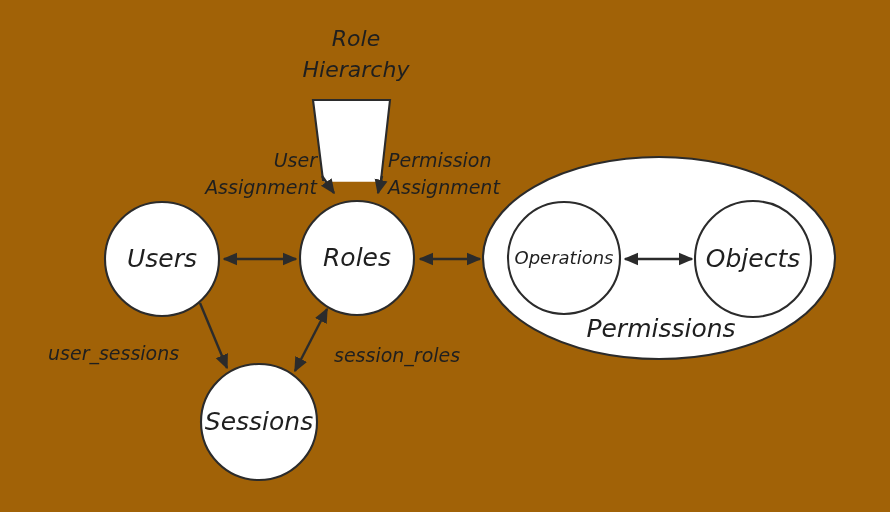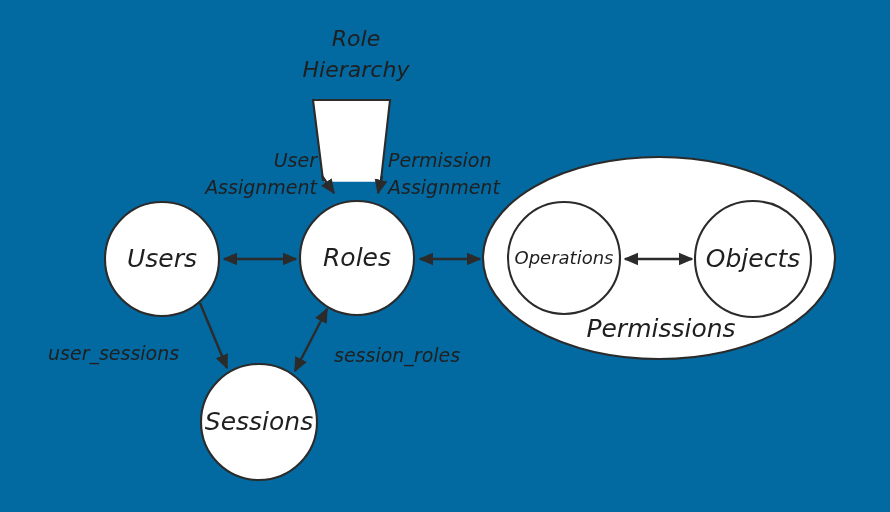--- a/index.html
+++ b/index.html
@@ -8,21 +8,21 @@
     padding: 0;
     background: #ffffff;
   }
   body {
     font-family: "DejaVu Sans", sans-serif;
   }
   #diagram-root {
     position: relative;
     width: 890px;
     height: 512px;
-    background: #0369a1;
+    background: #a16207;
     overflow: hidden;
   }
   svg#rbac-svg {
     display: block;
     width: 890px;
     height: 512px;
   }
   .node-shape {
     fill: #ffffff;
     stroke: #2b2b2b;

